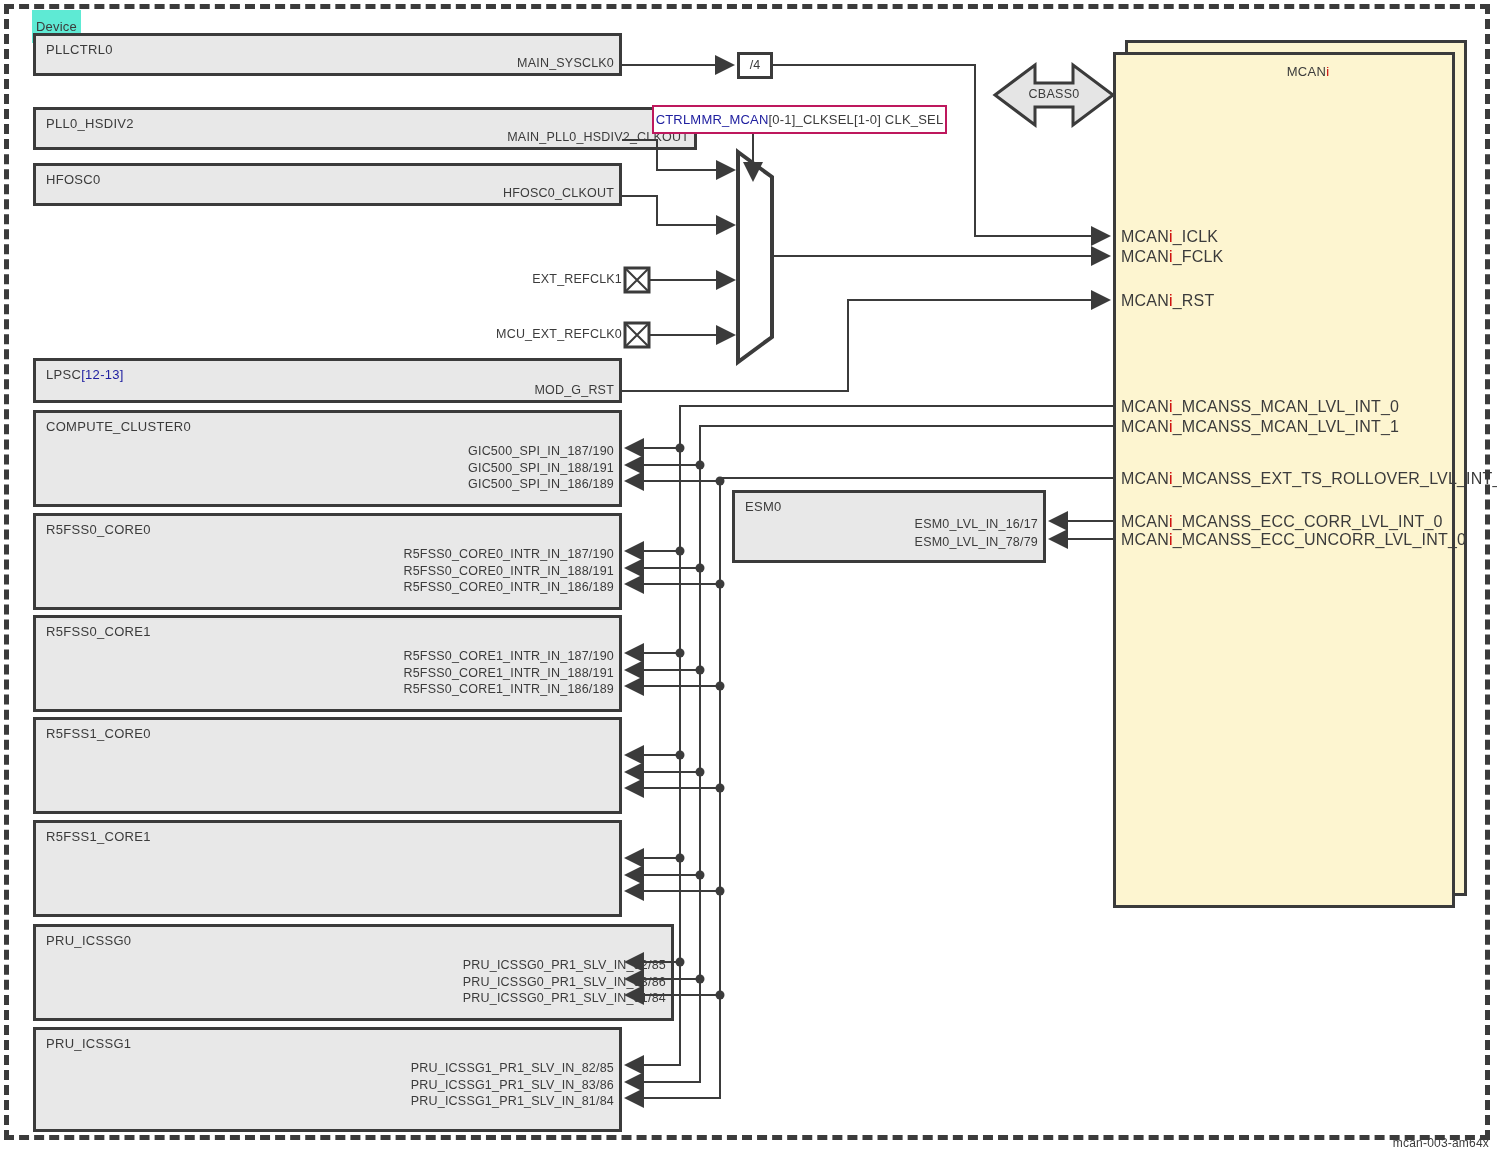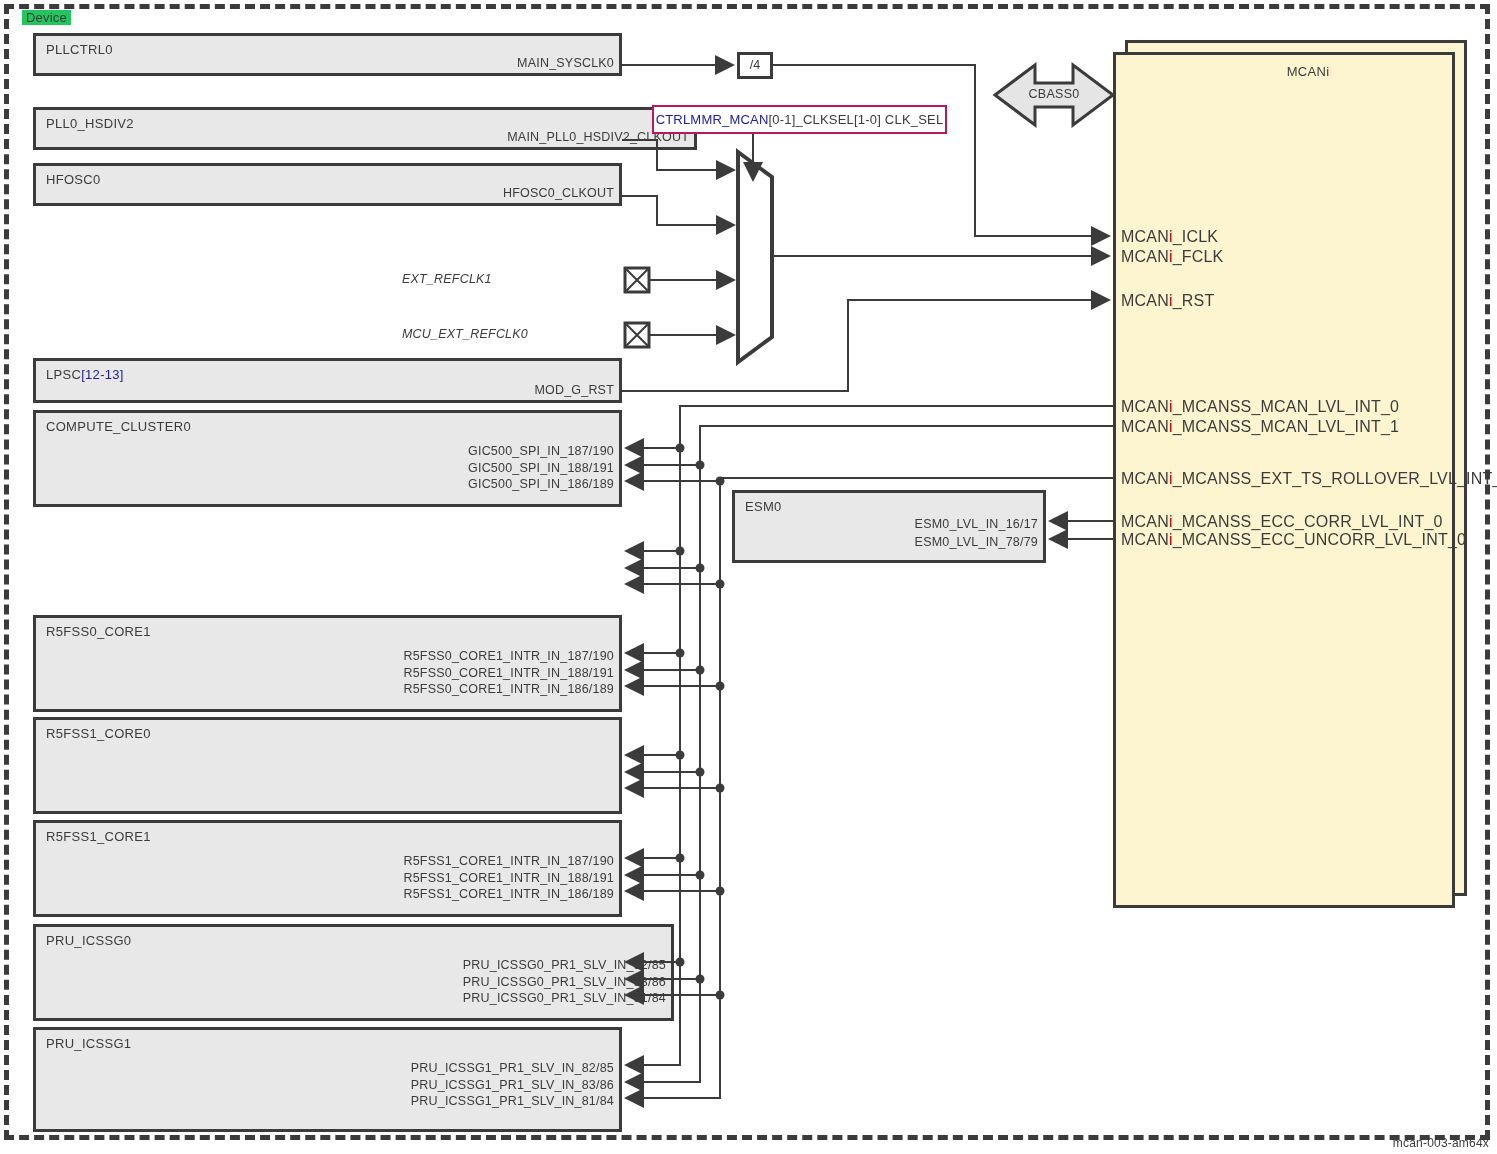--- a/index.html
+++ b/index.html
@@ -1,26 +1,26 @@
 <!DOCTYPE html>
 <html><head>
 <meta charset="utf-8">
 <style>
   html,body{margin:0;padding:0;background:#fff;}
   #canvas{position:relative;width:1497px;height:1154px;background:#fff;
           font-family:"Liberation Sans",sans-serif;color:#3b3b3b;overflow:hidden;}
   .dashborder{position:absolute;left:4px;top:4px;width:1476px;height:1126px;
               border:5px dashed #3b3b3b;z-index:0;}
-  .devlabel{position:absolute;left:22px;top:10px;font-size:13px;letter-spacing:.2px;z-index:2;background:#22c55e;padding:0 4px;}
+  .devlabel{position:absolute;left:32px;top:10px;font-size:13px;letter-spacing:.2px;z-index:2;background:#5eead4;padding:9px 4px;}
   .gbox{position:absolute;background:#e8e8e8;border:3px solid #3b3b3b;box-sizing:border-box;z-index:3;}
   .btitle{position:absolute;left:10px;top:6px;font-size:13px;letter-spacing:.3px;white-space:nowrap;}
   .sig1{position:absolute;right:5px;bottom:3px;font-size:12.5px;letter-spacing:.2px;white-space:nowrap;}
   .sigs{position:absolute;right:5px;top:30px;text-align:right;font-size:12.5px;line-height:16.5px;letter-spacing:.2px;white-space:nowrap;}
   .esigs{position:absolute;right:5px;top:22px;text-align:right;font-size:12.5px;line-height:18px;letter-spacing:.2px;white-space:nowrap;}
-  .padlabel{position:absolute;text-align:left;font-size:12.5px;letter-spacing:.2px;width:220px;z-index:3;white-space:nowrap;font-style:italic;}
+  .padlabel{position:absolute;text-align:right;font-size:12.5px;letter-spacing:.2px;width:220px;z-index:3;white-space:nowrap;}
   .divbox{position:absolute;left:737px;top:52px;width:36px;height:27px;background:#fff;border:3px solid #3b3b3b;
           box-sizing:border-box;text-align:center;font-size:12.5px;line-height:21px;z-index:3;}
   .clkselbox{position:absolute;left:652px;top:105px;width:295px;height:29px;background:#fff;border:2px solid #be185d;
           box-sizing:border-box;text-align:center;font-size:13px;line-height:25px;letter-spacing:.2px;z-index:3;white-space:nowrap;}
   .blue{color:#2020a0;}
   .red{color:#cc0000;}
   .mcanback{position:absolute;left:1125px;top:40px;width:342px;height:856px;background:#fdf5d0;border:3px solid #3b3b3b;box-sizing:border-box;z-index:1;}
   .mcanfront{position:absolute;left:1113px;top:52px;width:342px;height:856px;background:#fdf5d0;border:3px solid #3b3b3b;box-sizing:border-box;z-index:2;}
   .mcantitle{position:absolute;left:1113px;top:64px;width:342px;text-align:center;font-size:13px;letter-spacing:.3px;z-index:4;margin-left:24px;}
   .mport{position:absolute;left:1121px;font-size:16px;letter-spacing:.2px;z-index:4;white-space:nowrap;}
@@ -63,41 +63,44 @@
 
   <div class="gbox" style="left:33px;top:410px;width:589px;height:97px">
     <div class="btitle">COMPUTE_CLUSTER0</div>
     <div class="sigs">
       <div>GIC500_SPI_IN_187/190</div>
       <div>GIC500_SPI_IN_188/191</div>
       <div>GIC500_SPI_IN_186/189</div>
     </div>
   </div>
 
+  <div class="gbox" style="left:33px;top:513px;width:589px;height:97px">
+    <div class="btitle">R5FSS0_CORE0</div>
+    <div class="sigs">
+      <div>R5FSS0_CORE0_INTR_IN_187/190</div>
+      <div>R5FSS0_CORE0_INTR_IN_188/191</div>
+      <div>R5FSS0_CORE0_INTR_IN_186/189</div>
+    </div>
+  </div>
 
   <div class="gbox" style="left:33px;top:615px;width:589px;height:97px">
     <div class="btitle">R5FSS0_CORE1</div>
     <div class="sigs">
       <div>R5FSS0_CORE1_INTR_IN_187/190</div>
       <div>R5FSS0_CORE1_INTR_IN_188/191</div>
       <div>R5FSS0_CORE1_INTR_IN_186/189</div>
     </div>
   </div>
 
   <div class="gbox" style="left:33px;top:717px;width:589px;height:97px">
     <div class="btitle">R5FSS1_CORE0</div>
   </div>
 
   <div class="gbox" style="left:33px;top:820px;width:589px;height:97px">
     <div class="btitle">R5FSS1_CORE1</div>
-    <div class="sigs">
-      <div>R5FSS1_CORE1_INTR_IN_187/190</div>
-      <div>R5FSS1_CORE1_INTR_IN_188/191</div>
-      <div>R5FSS1_CORE1_INTR_IN_186/189</div>
-    </div>
   </div>
 
   <div class="gbox" style="left:33px;top:924px;width:641px;height:97px">
     <div class="btitle">PRU_ICSSG0</div>
     <div class="sigs">
       <div>PRU_ICSSG0_PR1_SLV_IN_82/85</div>
       <div>PRU_ICSSG0_PR1_SLV_IN_83/86</div>
       <div>PRU_ICSSG0_PR1_SLV_IN_81/84</div>
     </div>
   </div>

